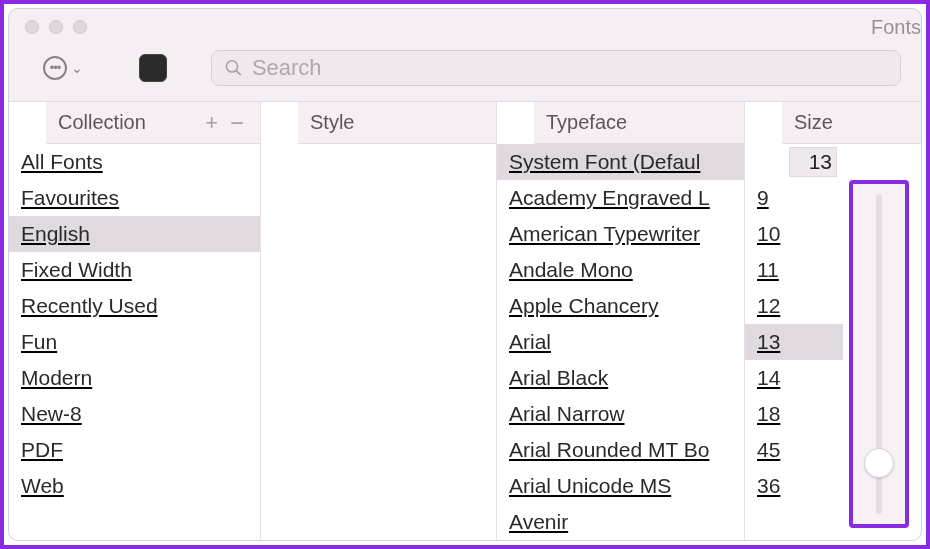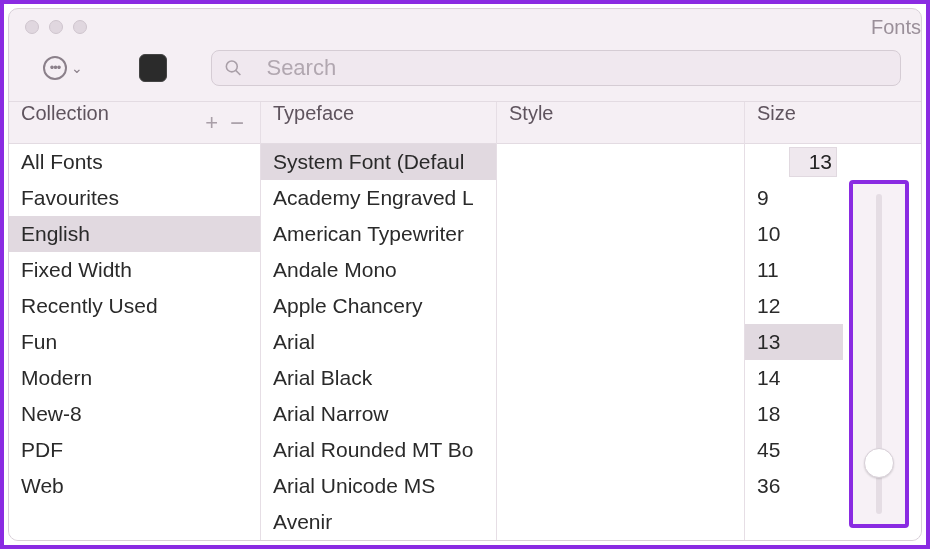--- a/index.html
+++ b/index.html
@@ -12,34 +12,34 @@
   .traffic { display: flex; gap: 10px; padding-left: 16px; }
   .tl { width: 14px; height: 14px; border-radius: 50%; background: #e0d7df; border: 1px solid #cfc5ce; }
   .title { position: absolute; left: 0; right: 0; text-align: right; color: #9a8f99; font-size: 20px; font-weight: 400; pointer-events: none; }
 
   
   .toolbar { height: 56px; display: flex; align-items: center; padding: 0 20px 10px 34px; gap: 14px; }
   .actions-btn { display: flex; align-items: center; gap: 4px; color: #7a6f79; }
   .dots-circle { width: 24px; height: 24px; border: 2px solid #8b808a; border-radius: 50%; display: flex; align-items: center; justify-content: center; font-size: 13px; letter-spacing: -1px; color:#8b808a; line-height: 0; }
   .chevron-down { font-size: 14px; color: #8b808a; }
   .swatch { width: 28px; height: 28px; background: #2b2b2b; border-radius: 6px; border: 1px solid #444; margin-left: 42px; }
-  .search { flex: 1; margin-left: 30px; height: 36px; background: #f0e8ef; border: 1px solid #d5ccd4; border-radius: 8px; display: flex; align-items: center; padding: 0 12px; gap: 24px; }
+  .search { flex: 1; margin-left: 30px; height: 36px; background: #f0e8ef; border: 1px solid #d5ccd4; border-radius: 8px; display: flex; align-items: center; padding: 0 12px; gap: 9px; }
   .search svg { width: 20px; height: 20px; stroke: #a99fa8; fill: none; stroke-width: 2; }
   .search input { border: none; background: transparent; font-size: 22px; color: #555; outline: none; width: 100%; }
   .search input::placeholder { color: #b1a7b0; }
 
   
   .columns { flex: 1; display: grid; grid-template-columns: 252px 236px 248px 1fr; background: #fff; border-top: 1px solid #e3dbe2; overflow: hidden; }
   .col { border-right: 1px solid #e6dee5; display: flex; flex-direction: column; overflow: hidden; }
   .col:last-child { border-right: none; }
-  .col-header { height: 42px; background: #f5eff4; border-bottom: 1px solid #e3dbe2; display: flex; padding: 0 12px; color: #5f545e; font-size: 20px; position: relative; }
+  .col-header { height: 42px; background: #f5eff4; border-bottom: 1px solid #e3dbe2; display: flex; align-items: center; padding: 0 12px; color: #5f545e; font-size: 20px; position: relative; margin-left: 37px; }
   .col-header .plus, .col-header .minus { position: absolute; color: #a99fa8; font-size: 22px; top: 50%; transform: translateY(-50%); }
   .col-header .plus { right: 42px; }
   .col-header .minus { right: 16px; font-size: 24px; }
-  .col-body { flex: 1; overflow: hidden; }
+  .col-body { flex: 1; overflow: hidden; text-decoration: underline; }
   .row { height: 36px; display: flex; align-items: center; padding: 0 12px; font-size: 21px; color: #2a2a2a; white-space: nowrap; overflow: hidden; }
   .row.sel { background: #e1d9e0; } 
 
   
   .size-col { display: flex; }
   .size-input-wrap { height: 36px; display: flex; justify-content: flex-end; padding-right: 84px; align-items: center; }
   .size-input { width: 48px; height: 30px; border: 1px solid #e1d9e0; background: #efe8ee; text-align: right; padding-right: 4px; font-size: 21px; color: #222; }
   .size-lower { flex: 1; display: flex; }
   .size-list { flex: 1; }
   .size-list .row { padding-left: 12px; }
@@ -94,42 +94,42 @@
             <div class="row">Fun</div>
             <div class="row">Modern</div>
             <div class="row">New-8</div>
             <div class="row">PDF</div>
             <div class="row">Web</div>
           </div>
       </div>
 
       <div class="col">
         <div class="col-header">
+          <span>Style</span>
+        </div>
+        <div class="col-body"></div>
+      </div>
+
+      <div class="col">
+        <div class="col-header">
           <span>Typeface</span>
         </div>
         <div class="col-body">
             <div class="row sel">System Font (Defaul</div>
             <div class="row">Academy Engraved L</div>
             <div class="row">American Typewriter</div>
             <div class="row">Andale Mono</div>
             <div class="row">Apple Chancery</div>
             <div class="row">Arial</div>
             <div class="row">Arial Black</div>
             <div class="row">Arial Narrow</div>
             <div class="row">Arial Rounded MT Bo</div>
             <div class="row">Arial Unicode MS</div>
             <div class="row">Avenir</div>
           </div>
-      </div>
-
-      <div class="col">
-        <div class="col-header">
-          <span>Style</span>
-        </div>
-        <div class="col-body"></div>
       </div>
 
       <div class="col size-col">
         <div class="col-header">
           <span>Size</span>
         </div>
         <div class="size-input-wrap">
           <input class="size-input" value="13" style="">
         </div>
         <div class="size-lower">

